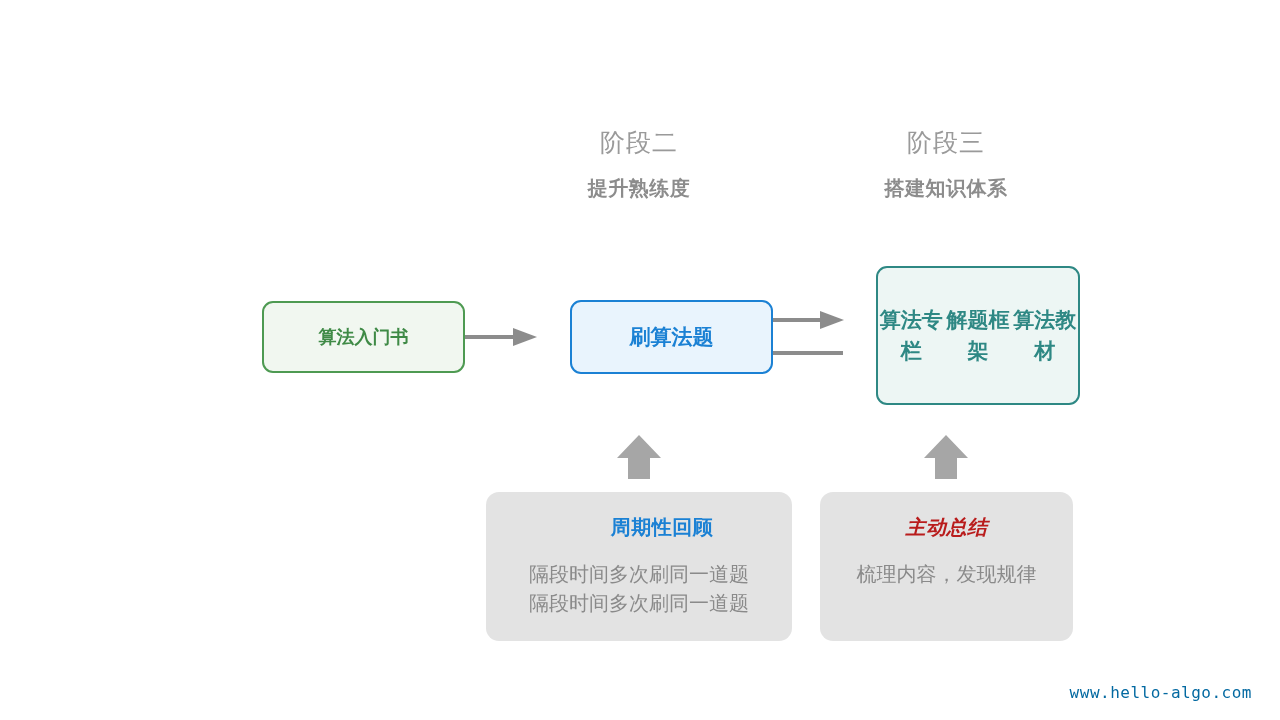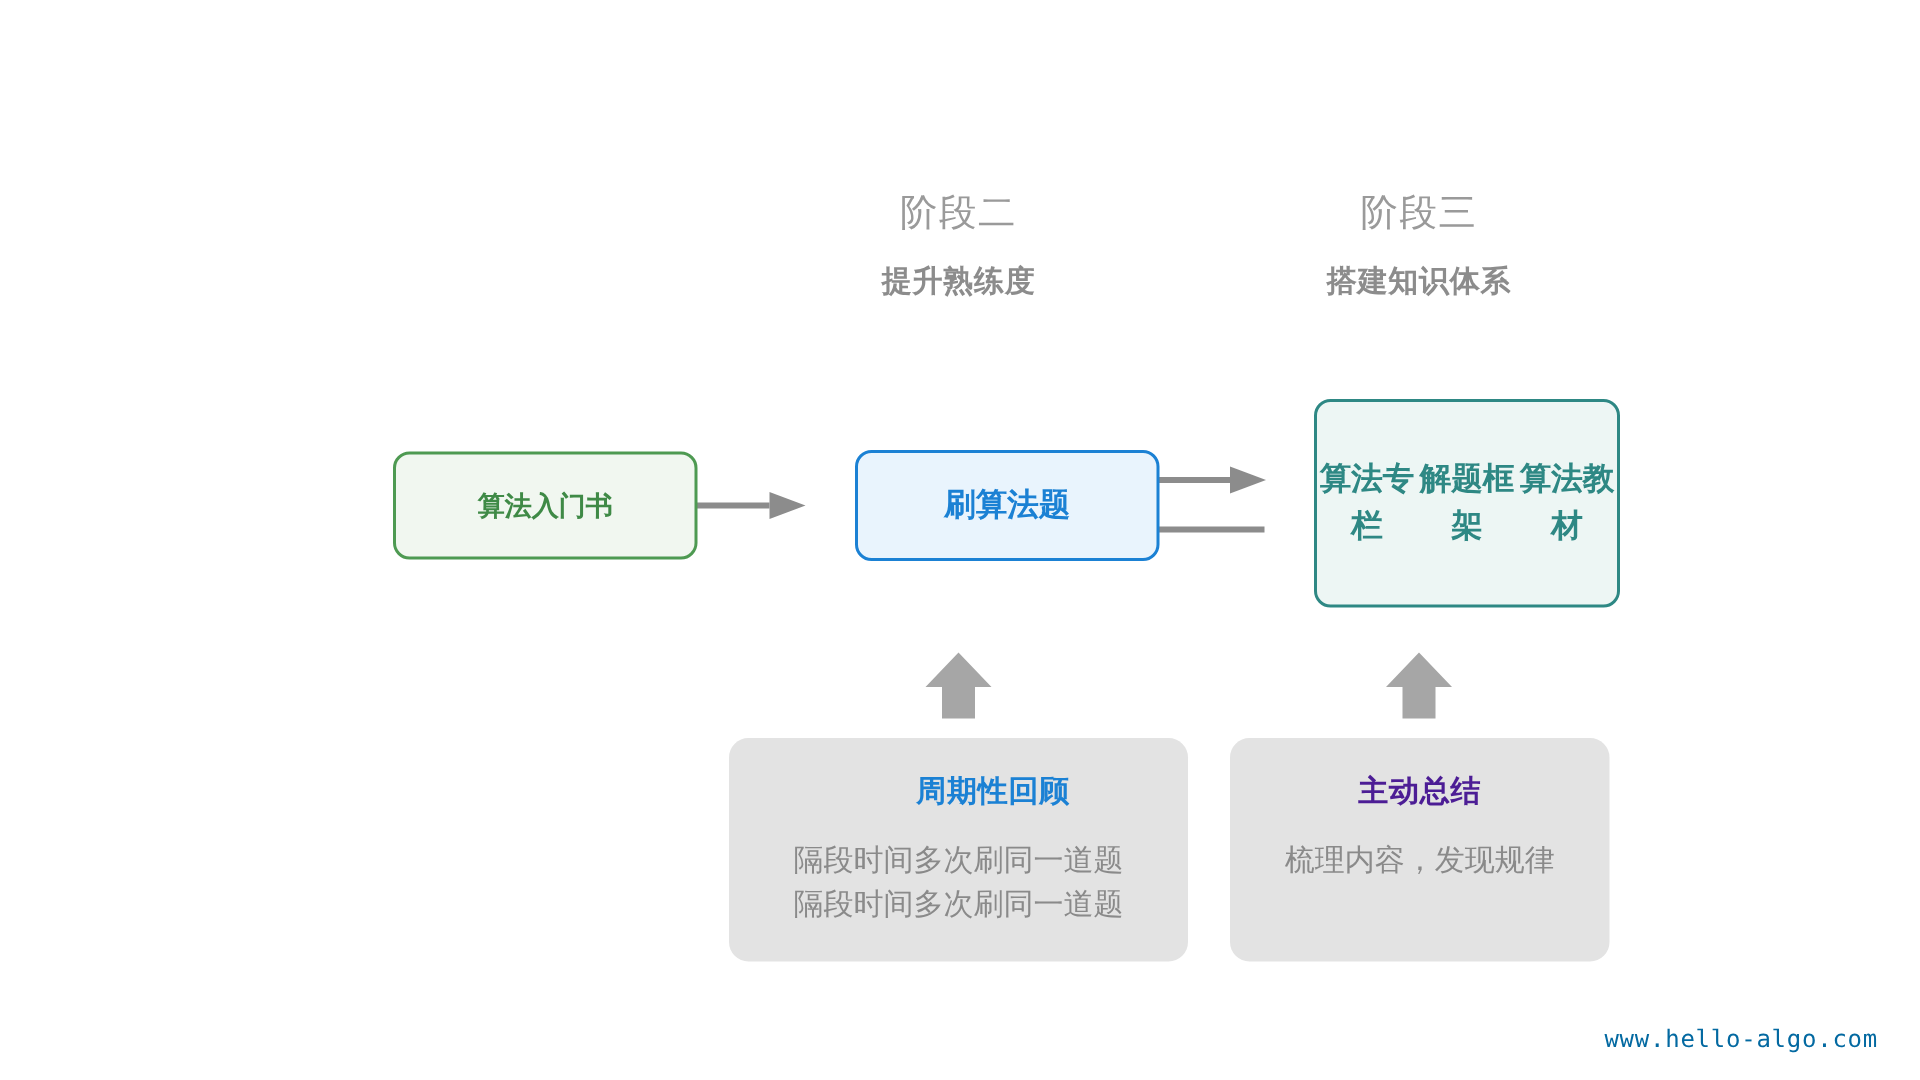--- a/index.html
+++ b/index.html
@@ -84,21 +84,21 @@
     flex-direction: column;
     align-items: center;
     padding-top: 22px;
   }
   .note-title {
     font-size: 20px;
     font-weight: bold;
     letter-spacing: 0.5px;
   }
   .note-title.blue { color: #1b81d4; margin-left: 46px; }
-  .note-title.teal { color: #4c1d95; }
+  .note-title.teal { color: #b91c1c; font-style: italic; }
   .note-body {
     margin-top: 19px;
     font-size: 20px;
     color: #8a8a8a;
     text-align: center;
     line-height: 1.45;
   }
   .note-body .line { display: block; }
 
   

